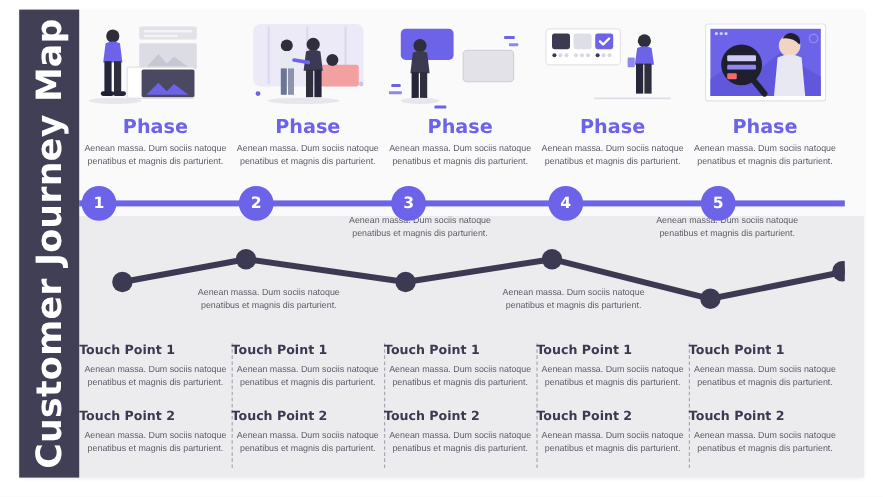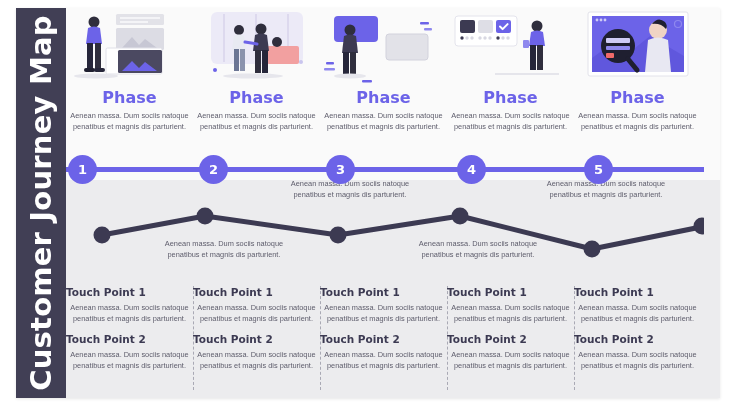--- a/index.html
+++ b/index.html
@@ -31,21 +31,21 @@
     transform:translate(-50%,-50%) rotate(-90deg);
     transform-origin:center center;
     white-space:nowrap;
     color:#ffffff;font-size:29px;font-weight:bold;
     letter-spacing:.2px;
     font-family:"DejaVu Sans", sans-serif;
   }
 
   
   .phases{position:absolute;left:66px;top:0;width:638px;height:160px;}
-  .phase-col{position:absolute;top:0;width:127px;height:160px;padding-left:8px;}
+  .phase-col{position:absolute;top:8px;width:127px;height:160px;padding-left:8px;}
   .illus{position:absolute;left:0;top:4px;width:127px;height:84px;}
   .phase-title{
     position:absolute;left:0;top:88px;width:127px;text-align:center;
     color:#6c63e8;font-size:16px;font-weight:bold;
     font-family:"DejaVu Sans", sans-serif;
   }
   .phase-body{
     position:absolute;left:4px;top:110px;width:119px;text-align:center;
     color:#5d5c6b;font-size:7.4px;line-height:11px;
   }
@@ -79,21 +79,21 @@
   }
   .tp-title{
     width:100%;color:#3c3a52;
     font-size:10.5px;font-weight:bold;
     font-family:"DejaVu Sans", sans-serif;
   }
   .tp-body{
     width:119px;margin:4px auto 0;text-align:center;
     color:#5d5c6b;font-size:7.4px;line-height:11px;
   }
-  .tp-block2{margin-top:9px;}
+  .tp-block2{margin-top:17px;}
 </style>
 </head>
 <body>
 
 <div id="root">
 
   <div class="card">
     <div class="band-lower"></div>
   </div>
 

